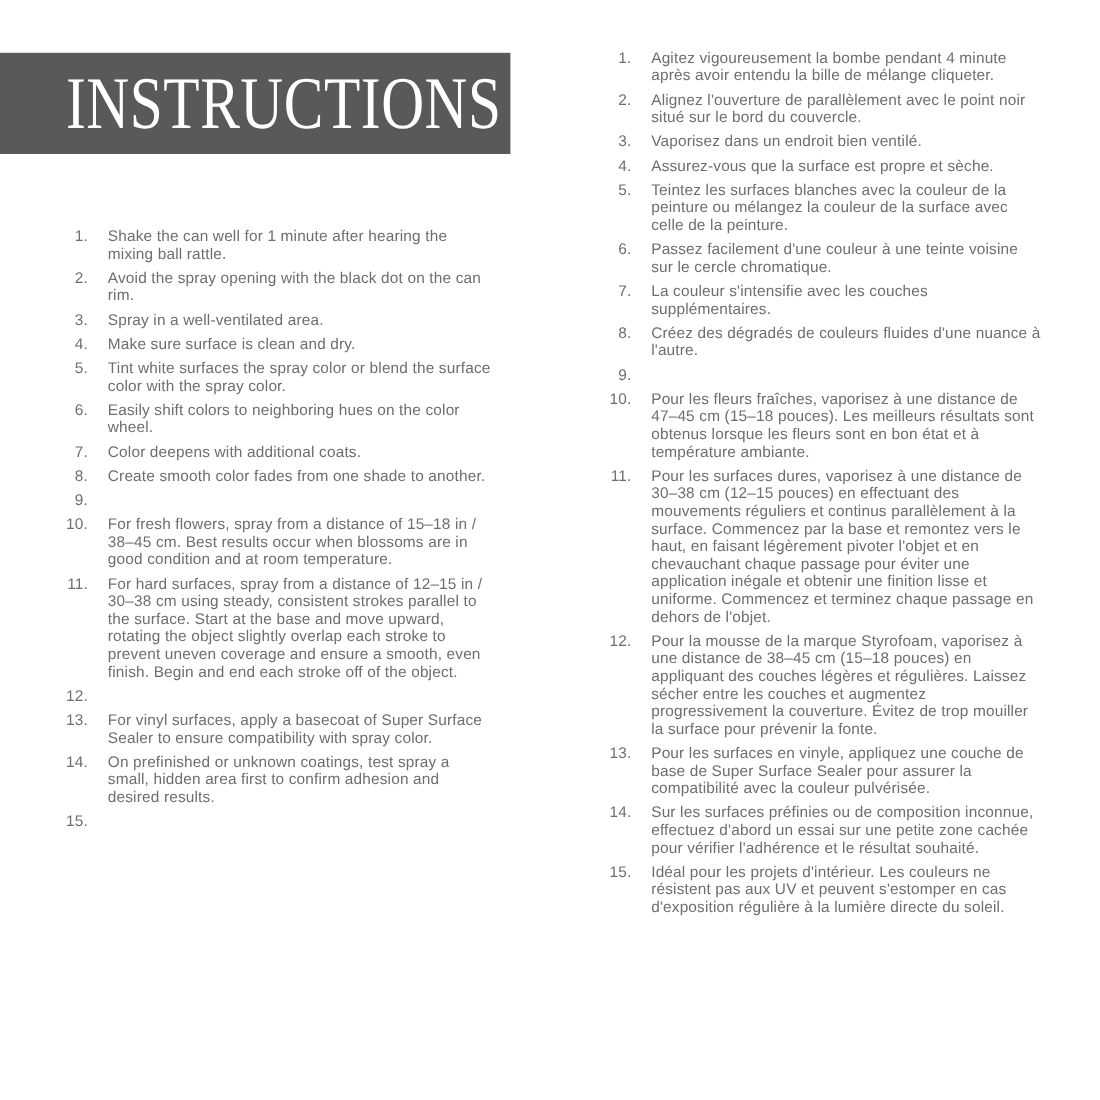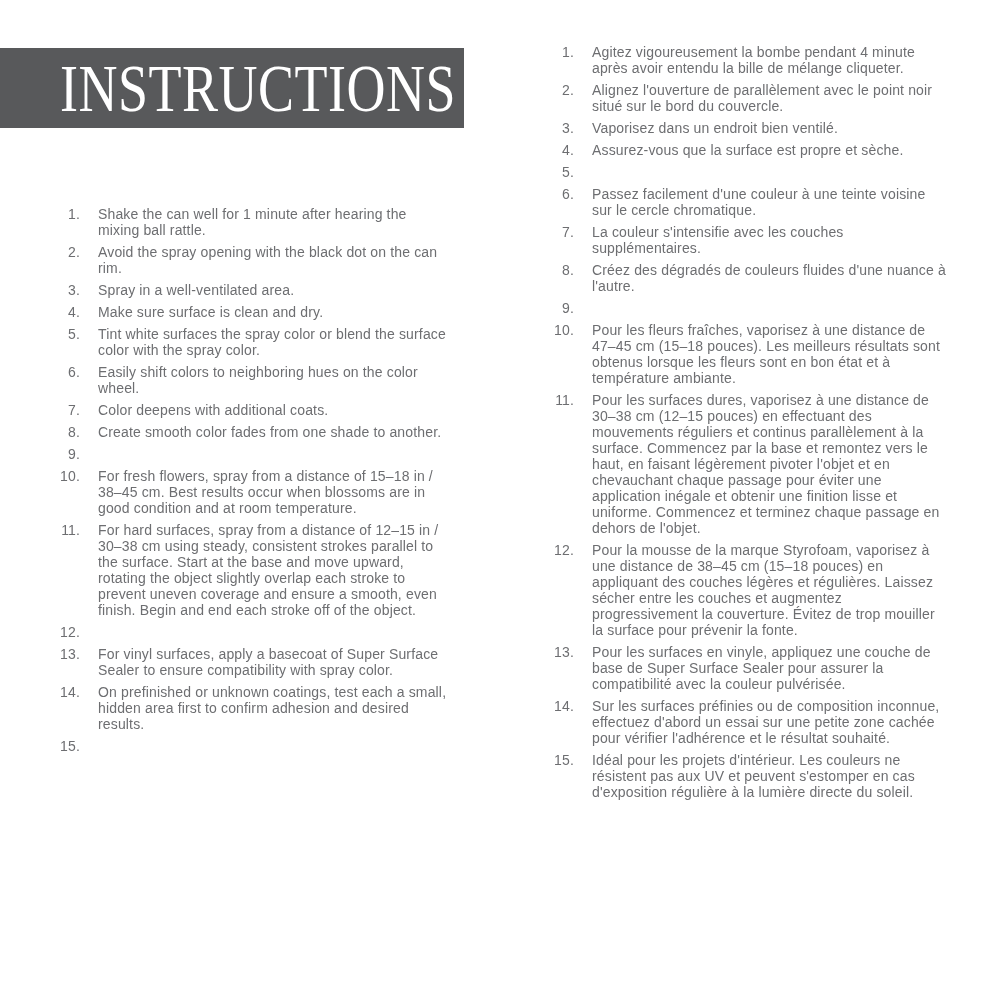--- a/index.html
+++ b/index.html
@@ -9,21 +9,21 @@
     height: 1000px;
     background: #ffffff;
     overflow: hidden;
     font-family: "Liberation Sans", sans-serif;
   }
   .banner {
     position: absolute;
     left: 0;
     top: 48px;
     width: 464px;
-    height: 80px;
+    height: 92px;
     background: #58595b;
     display: flex;
     align-items: center;
   }
   .banner .title {
     margin: 0 0 0 60px;
     color: #ffffff;
     font-family: "Liberation Serif", serif;
     font-weight: 400;
     font-size: 54px;
@@ -100,21 +100,21 @@
       </div>
     <div class="item">
         <span class="num">12.</span>
       </div>
     <div class="item">
         <span class="num">13.</span>
         <span class="txt">For vinyl surfaces, apply a basecoat of Super Surface Sealer to ensure compatibility with spray color.</span>
       </div>
     <div class="item">
         <span class="num">14.</span>
-        <span class="txt">On prefinished or unknown coatings, test each a small, hidden area first to confirm adhesion and desired results.</span>
+        <span class="txt">On prefinished or unknown coatings, test spray a small, hidden area first to confirm adhesion and desired results.</span>
       </div>
     <div class="item">
         <span class="num">15.</span>
       </div>
   </div>
 
   <div class="col col-fr">
     <div class="item">
         <span class="num">1.</span>
         <span class="txt">Agitez vigoureusement la bombe pendant 4 minute après avoir entendu la bille de mélange cliqueter.</span>
@@ -126,20 +126,21 @@
     <div class="item">
         <span class="num">3.</span>
         <span class="txt">Vaporisez dans un endroit bien ventilé.</span>
       </div>
     <div class="item">
         <span class="num">4.</span>
         <span class="txt">Assurez-vous que la surface est propre et sèche.</span>
       </div>
     <div class="item">
         <span class="num">5.</span>
+        <span class="txt">Teintez les surfaces blanches avec la couleur de la peinture ou mélangez la couleur de la surface avec celle de la peinture.</span>
       </div>
     <div class="item">
         <span class="num">6.</span>
         <span class="txt">Passez facilement d'une couleur à une teinte voisine sur le cercle chromatique.</span>
       </div>
     <div class="item">
         <span class="num">7.</span>
         <span class="txt">La couleur s'intensifie avec les couches supplémentaires.</span>
       </div>
     <div class="item">

